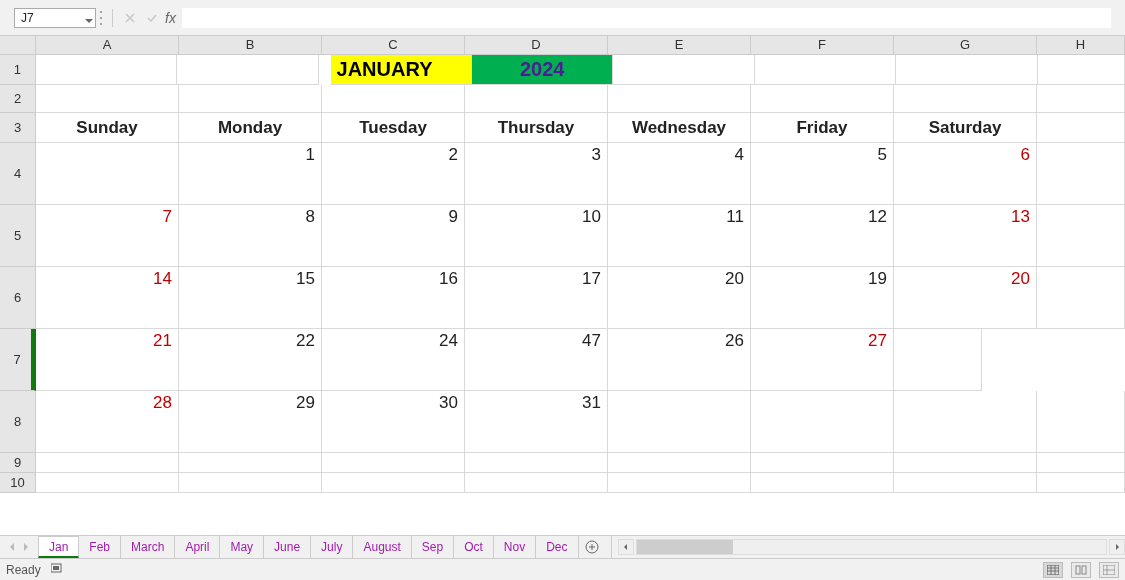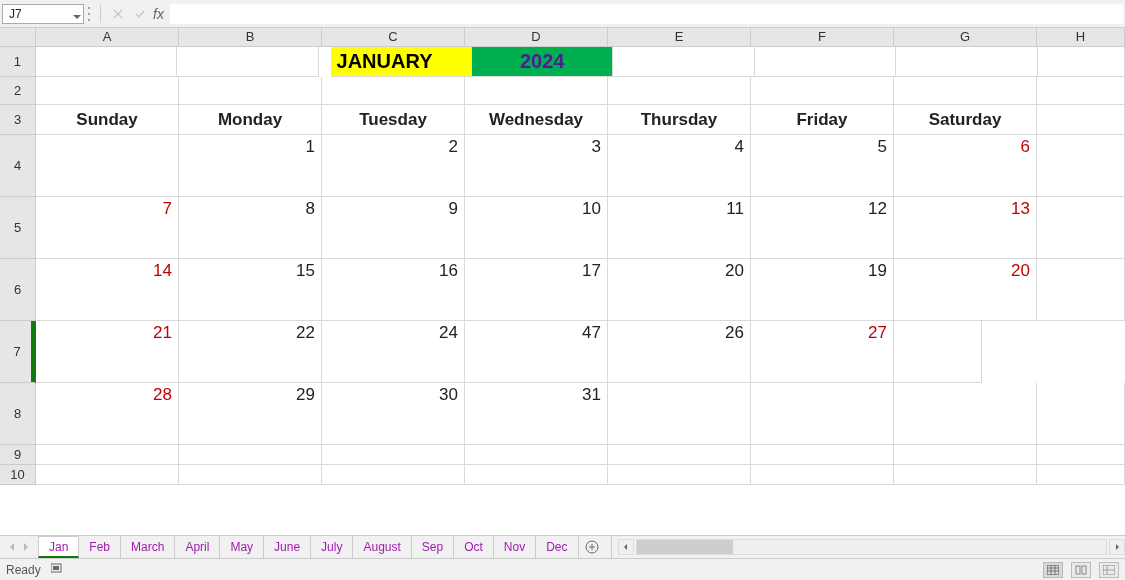--- a/index.html
+++ b/index.html
@@ -1,20 +1,20 @@
 <!DOCTYPE html>
 <html><head>
 <meta charset="utf-8">
 <style>
   * { box-sizing: border-box; margin: 0; padding: 0; }
   html, body { width: 1125px; height: 580px; overflow: hidden; font-family: "Segoe UI", Arial, sans-serif; background: #fff; }
   body { display: flex; flex-direction: column; font-size: 13px; color: #222; }
 
   
-  .formula-bar { height: 28px; display: flex; align-items: center; border-bottom: 1px solid #ccc; background: #f1f1f1; padding: 1px 2px; gap: 0; }
+  .formula-bar { height: 36px; display: flex; align-items: center; border-bottom: 1px solid #ccc; background: #f1f1f1; padding: 1px 14px; gap: 0; }
   .name-box { width: 82px; height: 20px; border: 1px solid #aaa; background: #fff; display: flex; align-items: center; justify-content: space-between; padding: 0 2px 0 6px; font-size: 12px; }
   .name-box-dd { width: 8px; height: 8px; display: inline-block; }
   .name-box-dd svg { width: 8px; height: 8px; }
   .fb-sep { width: 1px; height: 18px; background: #ccc; margin: 0 6px; }
   .fb-handle { width: 6px; height: 18px; display: flex; flex-direction: column; justify-content: space-between; padding: 2px 0; margin-left: 4px; }
   .fb-handle span { display: block; width: 2px; height: 2px; background: #888; border-radius: 50%; }
   .fb-btn { width: 22px; height: 20px; display: flex; align-items: center; justify-content: center; color: #c8c8c8; }
   .fb-btn svg { width: 12px; height: 12px; }
   .fx-label { font-style: italic; color: #666; font-size: 14px; padding: 0 6px 0 2px; }
   .formula-input { flex: 1; height: 20px; border: 1px solid #fff; background: #fff; font-size: 12px; padding: 0 4px; outline: none; }
@@ -135,22 +135,22 @@
       <div class="cell cF"></div>
       <div class="cell cG"></div>
       <div class="cell cH"></div>
     </div>
 
     <div class="row r3">
       <div class="row-h r3">3</div>
       <div class="cell cA header">Sunday</div>
       <div class="cell cB header">Monday</div>
       <div class="cell cC header">Tuesday</div>
+      <div class="cell cE header">Thursday</div>
       <div class="cell cD header">Wednesday</div>
-      <div class="cell cE header">Thursday</div>
       <div class="cell cF header">Friday</div>
       <div class="cell cG header">Saturday</div>
       <div class="cell cH header"></div>
     </div>
 
     <div class="row r-cal">
       <div class="row-h r-cal">4</div>
       <div class="cell cA day weekend"></div>
       <div class="cell cB day">1</div>
       <div class="cell cC day">2</div>

